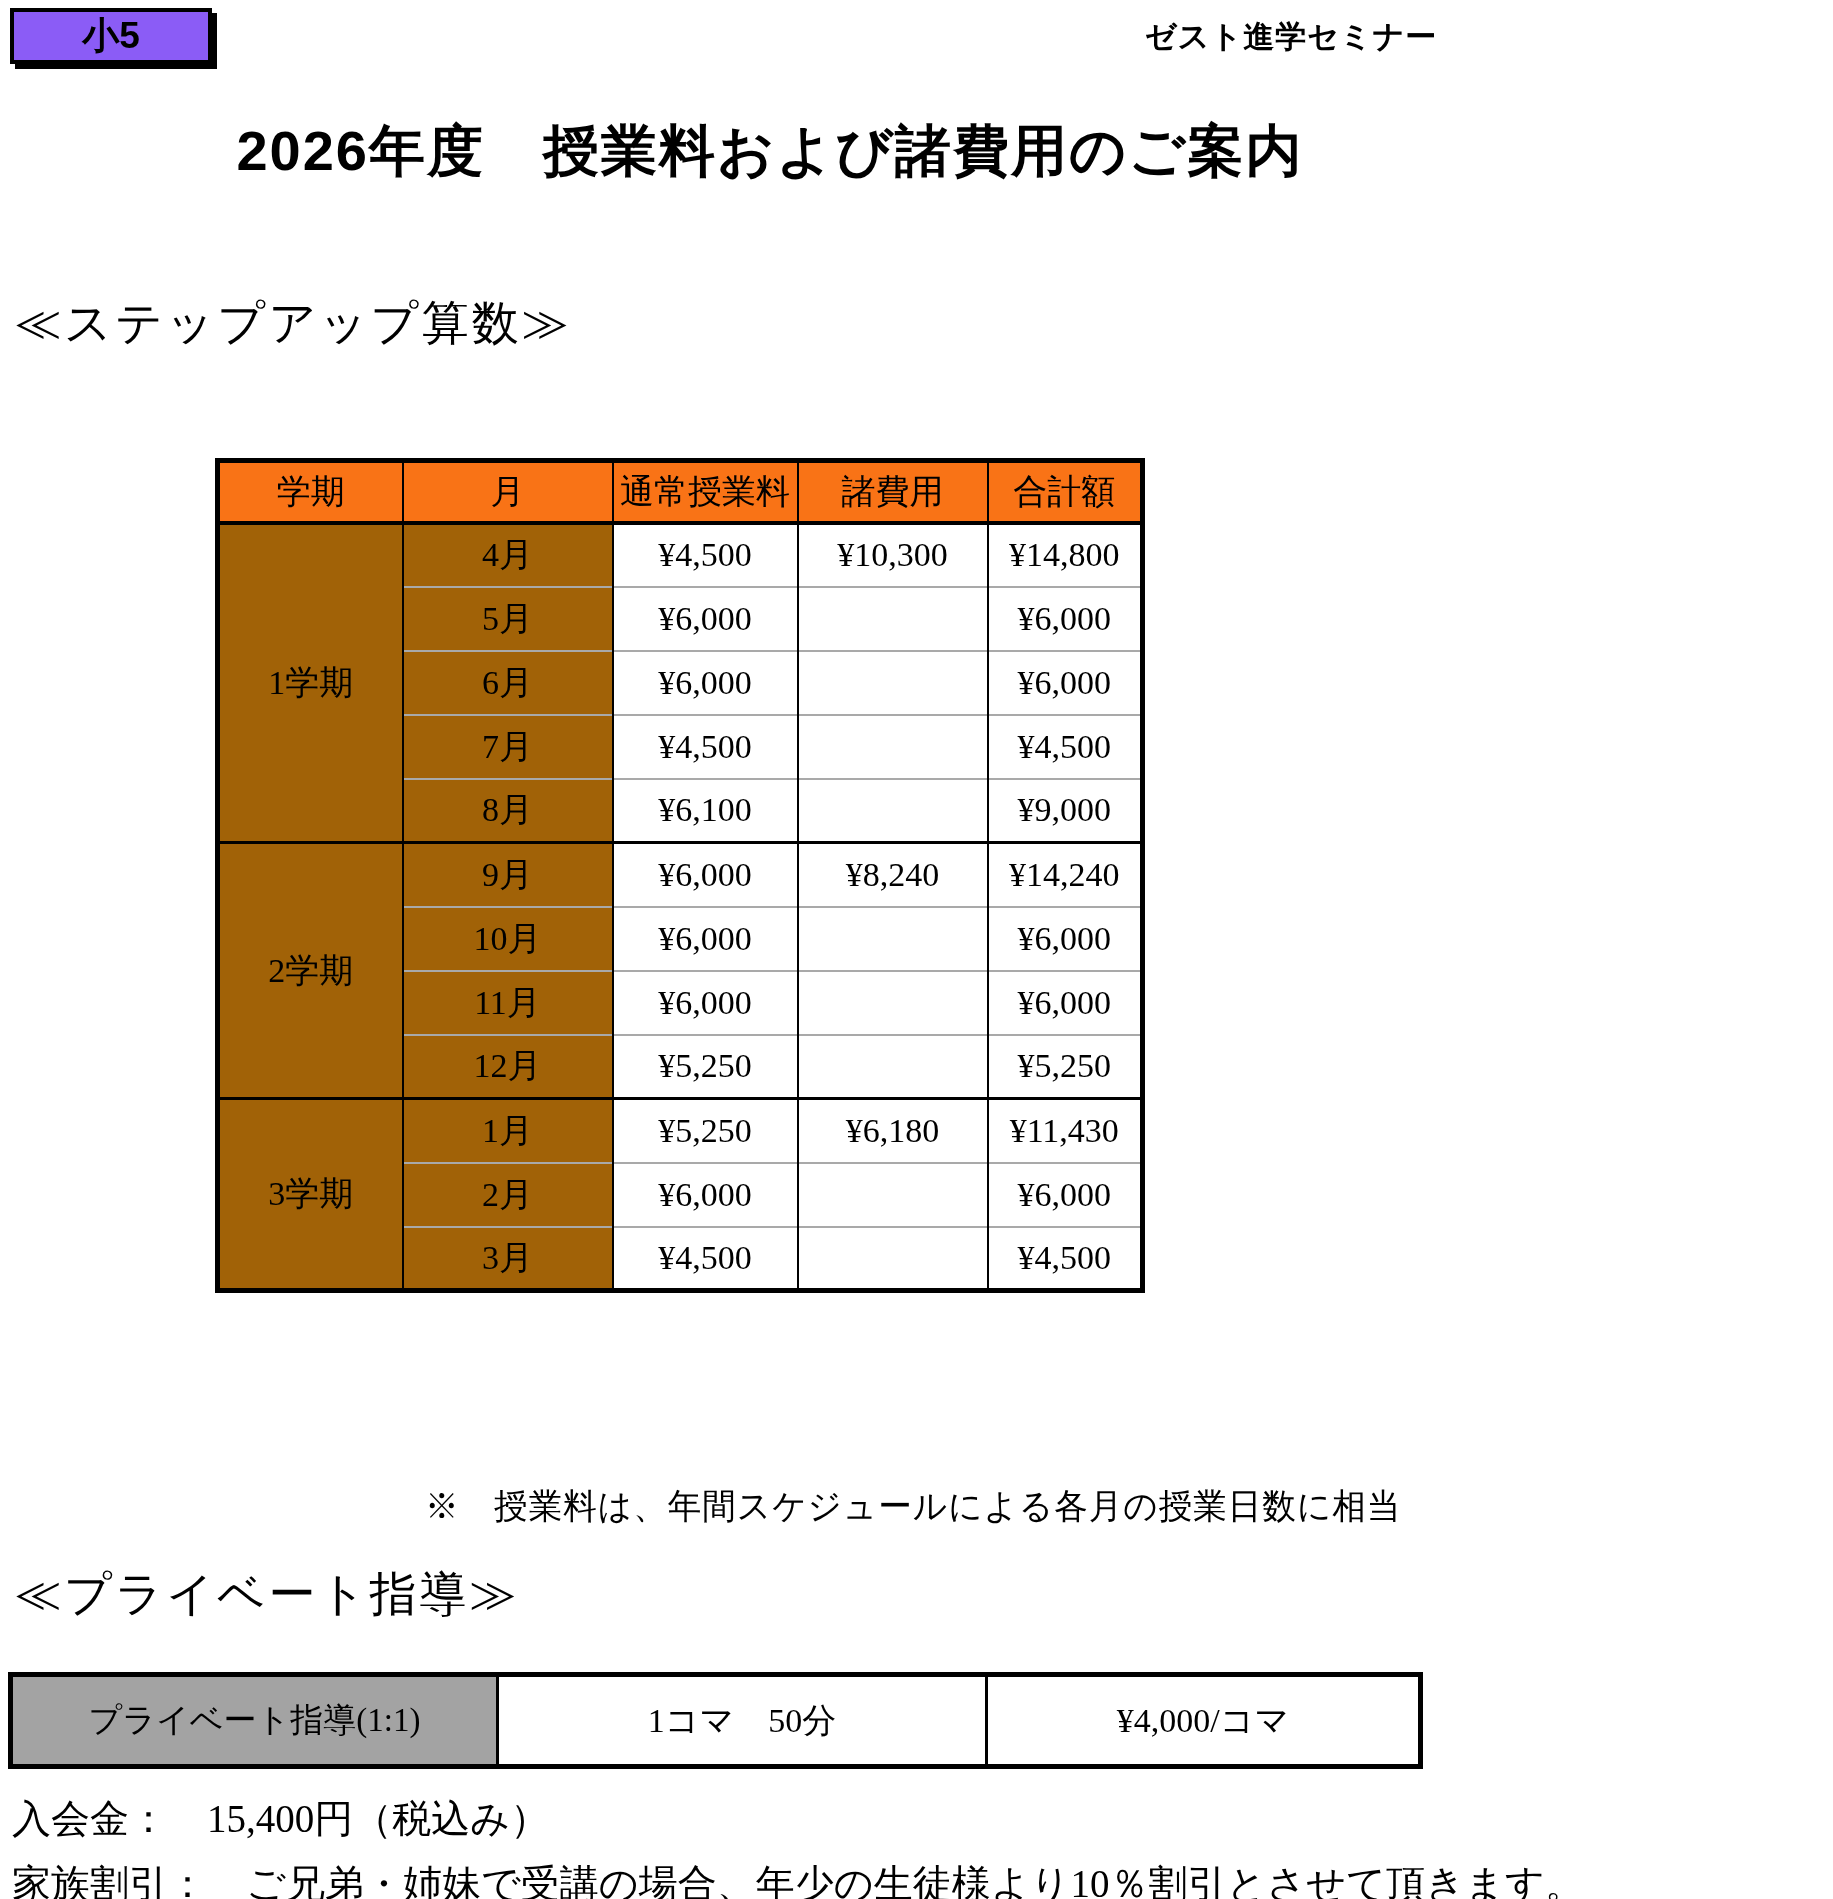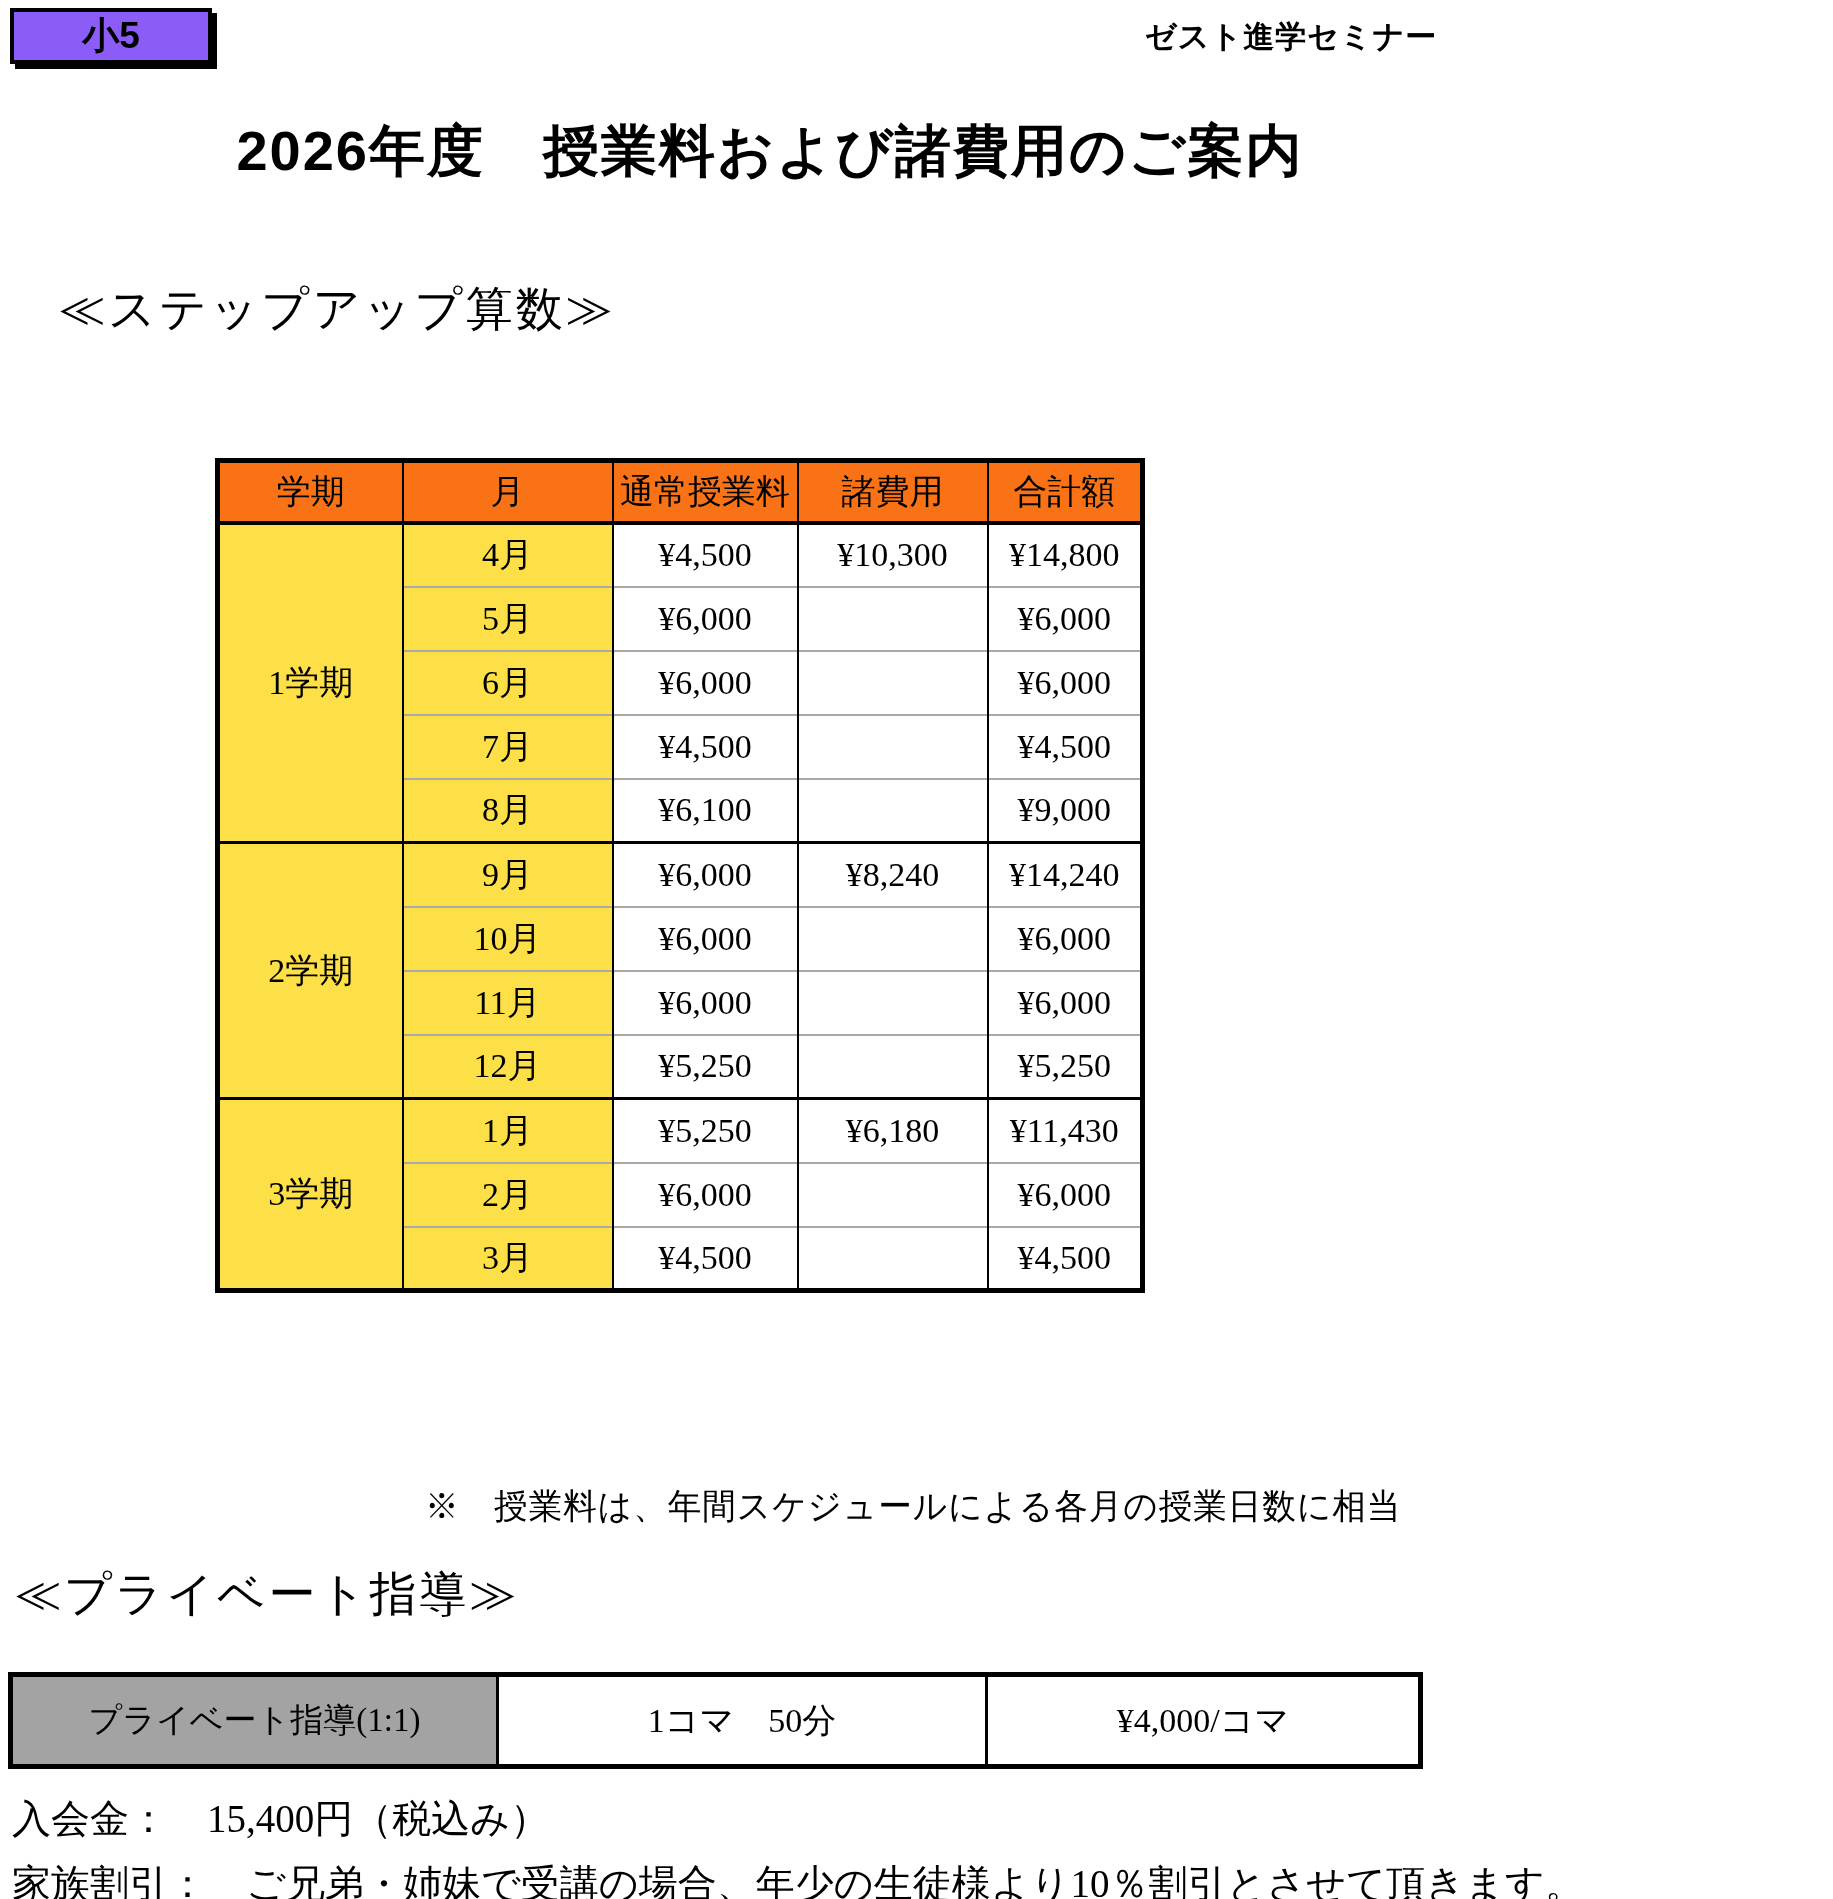--- a/index.html
+++ b/index.html
@@ -26,41 +26,41 @@
   .page-title {
     position: absolute; left: 0; top: 114px; width: 1516px; text-align: center;
     font-family: "Liberation Sans", "DejaVu Sans", sans-serif;
     font-weight: bold; font-size: 56px; letter-spacing: 2px; white-space: nowrap; margin-left: 12px;
   }
 
   .section-heading {
     position: absolute; left: 14px;
     font-size: 47px; letter-spacing: 3px; white-space: nowrap;
   }
-  .stepup-heading { top: 278px; margin-left: 44px; }
+  .stepup-heading { top: 292px; }
   .private-heading { top: 1563px; }
 
   
   .fee-table {
     position: absolute; left: 215px; top: 458px;
     border-collapse: collapse; table-layout: fixed; width: 925px;
     border: 5px solid #000;
     font-size: 34px;
   }
   .fee-table th {
     background: #f97316; height: 62px; font-weight: normal;
     border: 2px solid #000; border-bottom: 4px solid #000;
     text-align: center; vertical-align: middle;
   }
   .fee-table td {
     height: 64px; text-align: center; vertical-align: middle;
     border-left: 2px solid #000; border-right: 2px solid #000;
     border-top: 2px solid #a9a9a9;
   }
-  .fee-table td.term, .fee-table td.month { background: #fde047; }
+  .fee-table td.term, .fee-table td.month { background: #a16207; }
   .fee-table tr.group-start td { border-top: 3px solid #000; }
 
   
   .note {
     position: absolute; left: 425px; top: 1483px;
     font-size: 35px; white-space: nowrap; letter-spacing: 1px;
     transform: scaleX(0.96); transform-origin: left;
   }
 
   

